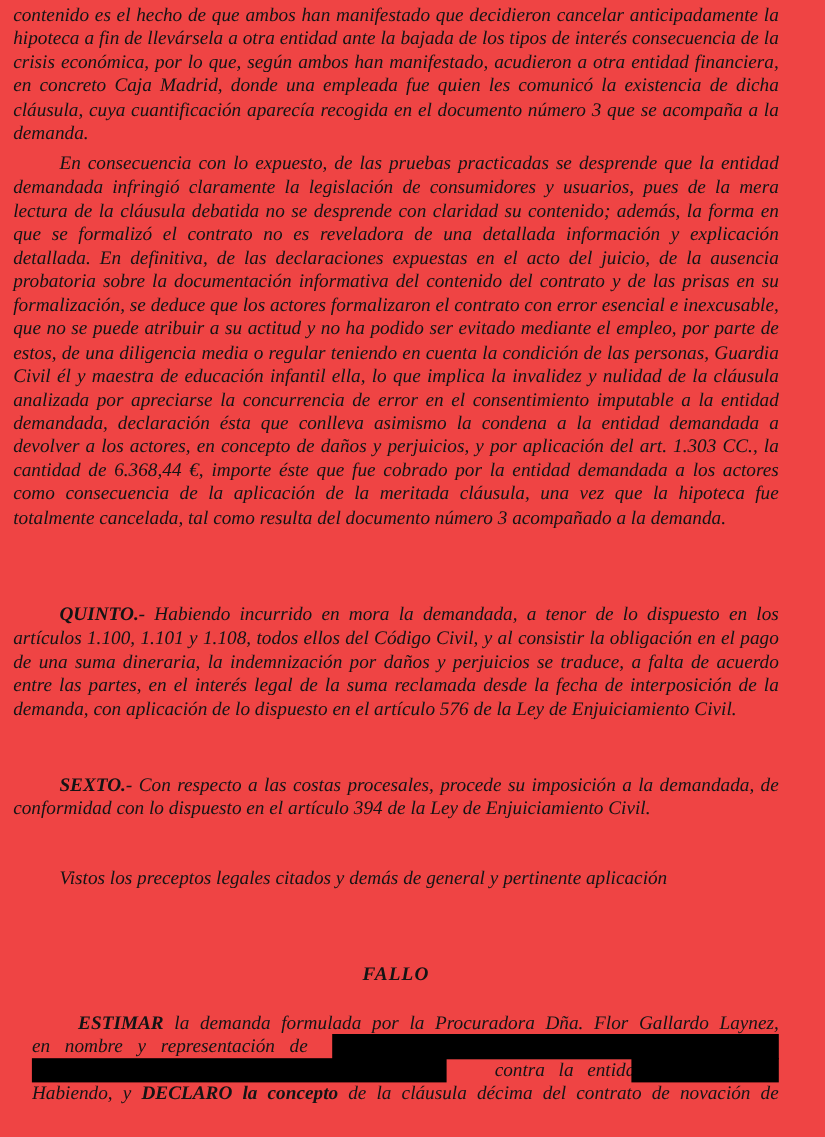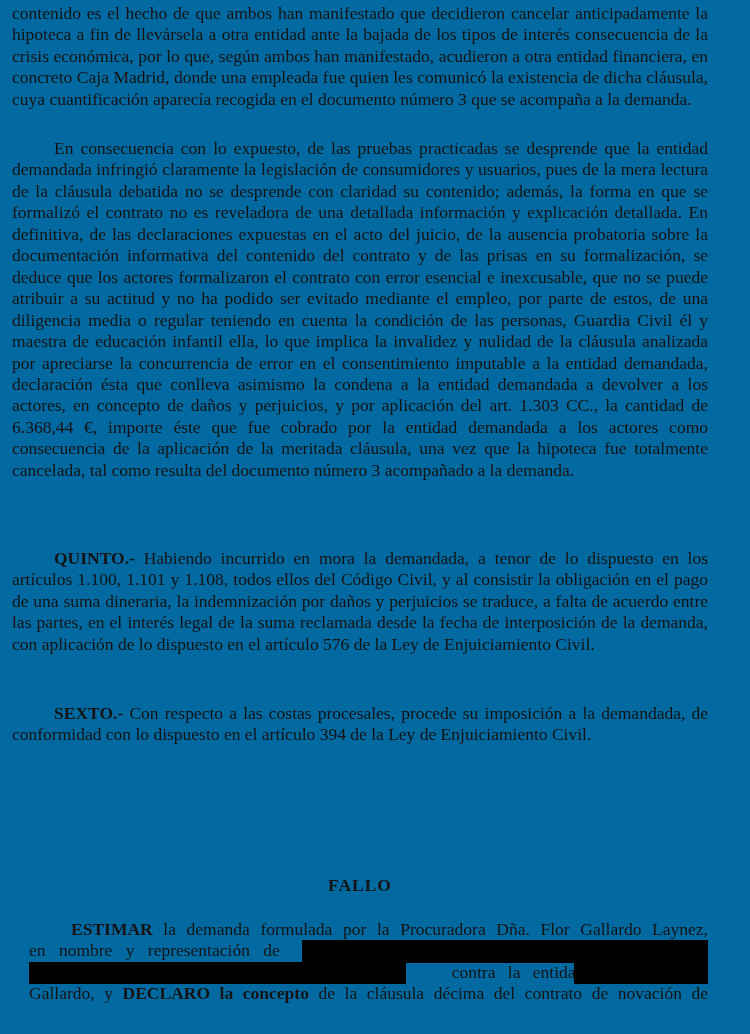--- a/index.html
+++ b/index.html
@@ -72,34 +72,35 @@
     display: block;
     text-align: justify;
     text-align-last: justify;
     white-space: normal;
     overflow: hidden;
   }
 </style>
 </head>
 <body>
 
-<div class="page" style="background: #0369a1; color: rgb(20, 20, 20);">
+<div class="page" style="background: #ef4444; color: rgb(20, 20, 20); font-style: italic;">
 
   <div class="para" style="top:3px">contenido es el hecho de que ambos han manifestado que decidieron cancelar anticipadamente la hipoteca a fin de llevársela a otra entidad ante la bajada de los tipos de interés consecuencia de la crisis económica, por lo que, según ambos han manifestado, acudieron a otra entidad financiera, en concreto Caja Madrid, donde una empleada fue quien les comunicó la existencia de dicha cláusula, cuya cuantificación aparecía recogida en el documento número 3 que se acompaña a la demanda.</div>
 
   <div class="para indent" style="top:138px">En consecuencia con lo expuesto, de las pruebas practicadas se desprende que la entidad demandada infringió claramente la legislación de consumidores y usuarios, pues de la mera lectura de la cláusula debatida no se desprende con claridad su contenido; además, la forma en que se formalizó el contrato no es reveladora de una detallada información y explicación detallada. En definitiva, de las declaraciones expuestas en el acto del juicio, de la ausencia probatoria sobre la documentación informativa del contenido del contrato y de las prisas en su formalización, se deduce que los actores formalizaron el contrato con error esencial e inexcusable, que no se puede atribuir a su actitud y no ha podido ser evitado mediante el empleo, por parte de estos, de una diligencia media o regular teniendo en cuenta la condición de las personas, Guardia Civil él y maestra de educación infantil ella, lo que implica la invalidez y nulidad de la cláusula analizada por apreciarse la concurrencia de error en el consentimiento imputable a la entidad demandada, declaración ésta que conlleva asimismo la condena a la entidad demandada a devolver a los actores, en concepto de daños y perjuicios, y por aplicación del art. 1.303 CC., la cantidad de 6.368,44 €, importe éste que fue cobrado por la entidad demandada a los actores como consecuencia de la aplicación de la meritada cláusula, una vez que la hipoteca fue totalmente cancelada, tal como resulta del documento número 3 acompañado a la demanda.</div>
 
   <div class="para indent" style="top:548px">
     <span class="bold">QUINTO.-</span><span> Habiendo incurrido en mora la demandada, a tenor de lo dispuesto en los artículos 1.100, 1.101 y 1.108, todos ellos del Código Civil, y al consistir la obligación en el pago de una suma dineraria, la indemnización por daños y perjuicios se traduce, a falta de acuerdo entre las partes, en el interés legal de la suma reclamada desde la fecha de interposición de la demanda, con aplicación de lo dispuesto en el artículo 576 de la Ley de Enjuiciamiento Civil.</span>
   </div>
 
   <div class="para indent" style="top:703px">
     <span class="bold">SEXTO.-</span><span> Con respecto a las costas procesales, procede su imposición a la demandada, de conformidad con lo dispuesto en el artículo 394 de la Ley de Enjuiciamiento Civil.</span>
   </div>
 
+  <div class="para indent" style="top:788px; text-align:left">Vistos los preceptos legales citados y demás de general y pertinente aplicación</div>
 
   <div class="heading" style="top:875px">FALLO</div>
 
   <div class="f-block" style="top:919px">
 
     <div class="f-line f-just indent">
       <span class="bold">ESTIMAR</span><span> la demanda formulada por la Procuradora Dña. Flor Gallardo Laynez,</span>
     </div>
 
     <div class="f-line">
@@ -108,18 +109,18 @@
     </div>
 
     <div class="f-line">
       <div class="redact" style="left: 0px; width: 377px; background: rgb(0, 0, 0);"></div>
       <span class="l3-text">contra la entidad</span>
       <div class="redact" style="left: 545px; right: 0px; background: rgb(0, 0, 0);"></div>
     </div>
 
 
     <div class="f-line f-just">
-      <span>Gallardo, y </span><span class="bold">DECLARO la concepto</span><span> de la cláusula décima del contrato de novación de</span>
+      <span>Habiendo, y </span><span class="bold">DECLARO la concepto</span><span> de la cláusula décima del contrato de novación de</span>
     </div>
 
   </div>
 
 </div>
 
 </body></html>

